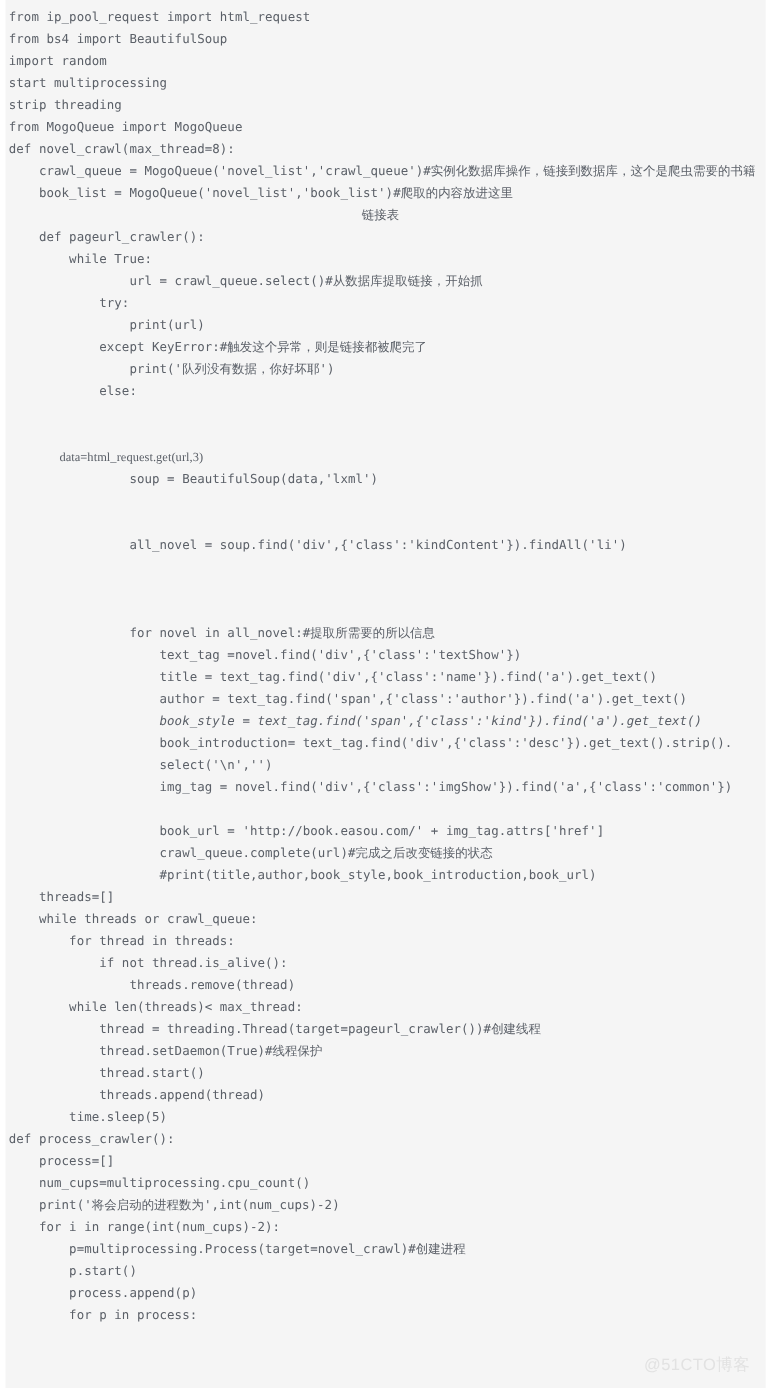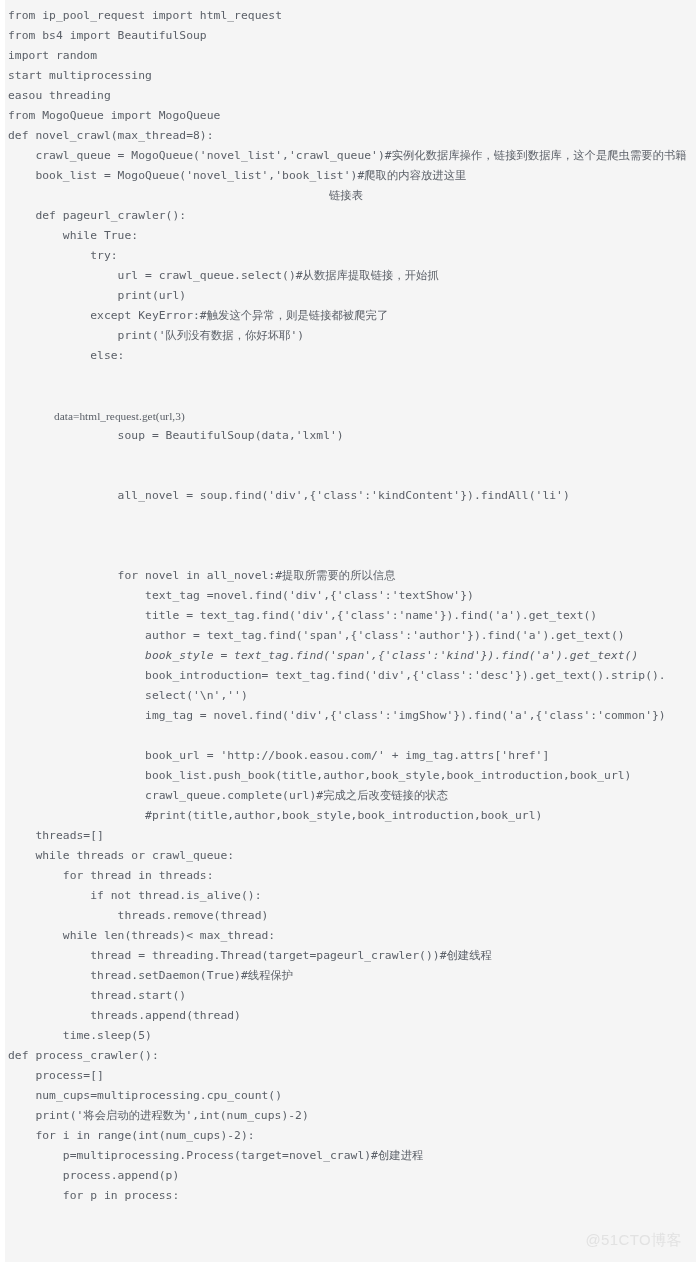--- a/index.html
+++ b/index.html
@@ -63,30 +63,30 @@
 </style>
 </head>
 <body>
 
 <div id="code-page" style="background: rgb(245, 245, 245); border-left-color: rgb(255, 255, 255);">
   <div id="code-block">
       <span class="code-line" style="color: rgb(91, 96, 104);">from ip_pool_request import html_request</span>
       <span class="code-line" style="color: rgb(91, 96, 104);">from bs4 import BeautifulSoup</span>
       <span class="code-line" style="color: rgb(91, 96, 104);">import random</span>
       <span class="code-line" style="color: rgb(91, 96, 104);">start multiprocessing</span>
-      <span class="code-line" style="color: rgb(91, 96, 104);">easou threading</span>
+      <span class="code-line" style="color: rgb(91, 96, 104);">strip threading</span>
       <span class="code-line" style="color: rgb(91, 96, 104);">from MogoQueue import MogoQueue</span>
       <span class="code-line" style="color: rgb(91, 96, 104);">def novel_crawl(max_thread=8):</span>
       <span class="code-line" style="color: rgb(91, 96, 104);">    crawl_queue = MogoQueue('novel_list','crawl_queue')#实例化数据库操作，链接到数据库，这个是爬虫需要的书籍</span>
       <span class="code-line" style="color: rgb(91, 96, 104);">    book_list = MogoQueue('novel_list','book_list')#爬取的内容放进这里</span>
       <span class="code-line wrap-center" style="color: rgb(91, 96, 104);">链接表</span>
       <span class="code-line" style="color: rgb(91, 96, 104);">    def pageurl_crawler():</span>
       <span class="code-line" style="color: rgb(91, 96, 104);">        while True:</span>
+      <span class="code-line" style="color: rgb(91, 96, 104);">                url = crawl_queue.select()#从数据库提取链接，开始抓</span>
       <span class="code-line" style="color: rgb(91, 96, 104);">            try:</span>
-      <span class="code-line" style="color: rgb(91, 96, 104);">                url = crawl_queue.select()#从数据库提取链接，开始抓</span>
       <span class="code-line" style="color: rgb(91, 96, 104);">                print(url)</span>
       <span class="code-line" style="color: rgb(91, 96, 104);">            except KeyError:#触发这个异常，则是链接都被爬完了</span>
       <span class="code-line" style="color: rgb(91, 96, 104);">                print('队列没有数据，你好坏耶')</span>
       <span class="code-line" style="color: rgb(91, 96, 104);">            else:</span>
       <span class="code-line blank" style="color: rgb(91, 96, 104);"></span>
       <span class="code-line blank" style="color: rgb(91, 96, 104);"></span>
       <span class="code-line" style="color: rgb(91, 96, 104); font-family: Liberation Serif, serif;">                data=html_request.get(url,3)</span>
       <span class="code-line" style="color: rgb(91, 96, 104);">                soup = BeautifulSoup(data,'lxml')</span>
       <span class="code-line blank" style="color: rgb(91, 96, 104);"></span>
       <span class="code-line blank" style="color: rgb(91, 96, 104);"></span>
@@ -97,37 +97,37 @@
       <span class="code-line" style="color: rgb(91, 96, 104);">                for novel in all_novel:#提取所需要的所以信息</span>
       <span class="code-line" style="color: rgb(91, 96, 104);">                    text_tag =novel.find('div',{'class':'textShow'})</span>
       <span class="code-line" style="color: rgb(91, 96, 104);">                    title = text_tag.find('div',{'class':'name'}).find('a').get_text()</span>
       <span class="code-line" style="color: rgb(91, 96, 104);">                    author = text_tag.find('span',{'class':'author'}).find('a').get_text()</span>
       <span class="code-line" style="color: rgb(91, 96, 104); font-style: italic;">                    book_style = text_tag.find('span',{'class':'kind'}).find('a').get_text()</span>
       <span class="code-line" style="color: rgb(91, 96, 104);">                    book_introduction= text_tag.find('div',{'class':'desc'}).get_text().strip().</span>
       <span class="code-line" style="color: rgb(91, 96, 104);">                    select('\n','')</span>
       <span class="code-line" style="color: rgb(91, 96, 104);">                    img_tag = novel.find('div',{'class':'imgShow'}).find('a',{'class':'common'})</span>
       <span class="code-line blank" style="color: rgb(91, 96, 104);"></span>
       <span class="code-line" style="color: rgb(91, 96, 104);">                    book_url = 'http://book.easou.com/' + img_tag.attrs['href']</span>
-      <span class="code-line" style="color: rgb(91, 96, 104);">                    book_list.push_book(title,author,book_style,book_introduction,book_url)</span>
       <span class="code-line" style="color: rgb(91, 96, 104);">                    crawl_queue.complete(url)#完成之后改变链接的状态</span>
       <span class="code-line" style="color: rgb(91, 96, 104);">                    #print(title,author,book_style,book_introduction,book_url)</span>
       <span class="code-line" style="color: rgb(91, 96, 104);">    threads=[]</span>
       <span class="code-line" style="color: rgb(91, 96, 104);">    while threads or crawl_queue:</span>
       <span class="code-line" style="color: rgb(91, 96, 104);">        for thread in threads:</span>
       <span class="code-line" style="color: rgb(91, 96, 104);">            if not thread.is_alive():</span>
       <span class="code-line" style="color: rgb(91, 96, 104);">                threads.remove(thread)</span>
       <span class="code-line" style="color: rgb(91, 96, 104);">        while len(threads)&lt; max_thread:</span>
       <span class="code-line" style="color: rgb(91, 96, 104);">            thread = threading.Thread(target=pageurl_crawler())#创建线程</span>
       <span class="code-line" style="color: rgb(91, 96, 104);">            thread.setDaemon(True)#线程保护</span>
       <span class="code-line" style="color: rgb(91, 96, 104);">            thread.start()</span>
       <span class="code-line" style="color: rgb(91, 96, 104);">            threads.append(thread)</span>
       <span class="code-line" style="color: rgb(91, 96, 104);">        time.sleep(5)</span>
       <span class="code-line" style="color: rgb(91, 96, 104);">def process_crawler():</span>
       <span class="code-line" style="color: rgb(91, 96, 104);">    process=[]</span>
       <span class="code-line" style="color: rgb(91, 96, 104);">    num_cups=multiprocessing.cpu_count()</span>
       <span class="code-line" style="color: rgb(91, 96, 104);">    print('将会启动的进程数为',int(num_cups)-2)</span>
       <span class="code-line" style="color: rgb(91, 96, 104);">    for i in range(int(num_cups)-2):</span>
       <span class="code-line" style="color: rgb(91, 96, 104);">        p=multiprocessing.Process(target=novel_crawl)#创建进程</span>
+      <span class="code-line" style="color: rgb(91, 96, 104);">        p.start()</span>
       <span class="code-line" style="color: rgb(91, 96, 104);">        process.append(p)</span>
       <span class="code-line" style="color: rgb(91, 96, 104);">        for p in process:</span>
     </div>
   <div id="watermark" style="color: rgb(226, 226, 226);">@51CTO博客</div>
 </div>
 
 </body></html>

